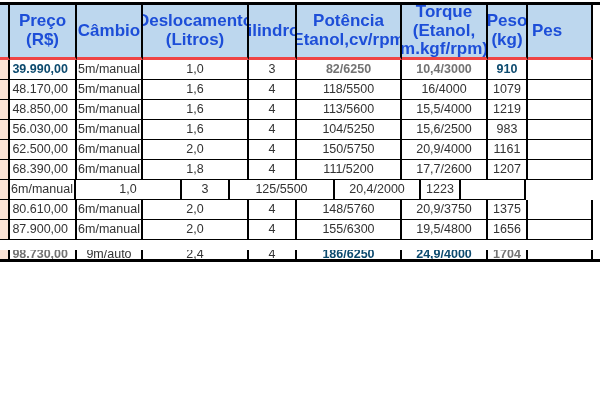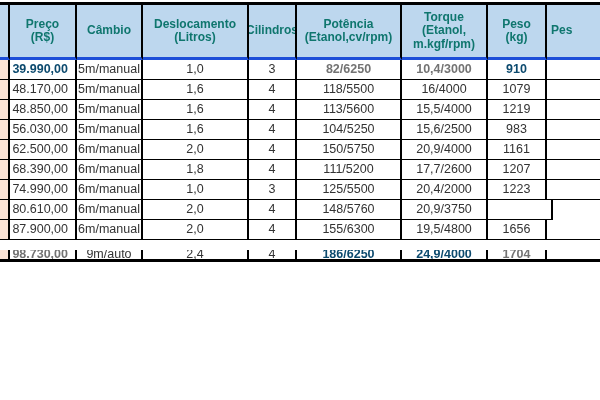--- a/index.html
+++ b/index.html
@@ -16,35 +16,35 @@
   .drow { height:20px; }
   .drow:last-child { height:19px; }
 
   .cell {
     border-right:2px solid #000;
     display:flex; align-items:center; justify-content:center;
     color:#333333; font-size:12.5px; line-height:1.1;
     overflow:hidden; white-space:pre-line; text-align:center;
   }
   .hcell {
-    background:#BDD7EE; color:#0f766e; font-weight:bold; font-size:12px;
-    border-bottom:3px solid #1d4ed8;
+    background:#BDD7EE; color:#1d4ed8; font-weight:bold; font-size:17px;
+    border-bottom:3px solid #ef4444;
   }
   .drow .cell { border-bottom:1px solid #000; background:#ffffff; }
   .drow:last-child .cell { border-bottom:none;margin-top:10px; }
 
   
   .c0 { width:10px; }
   .c1 { width:67px; }
   .c2 { width:66px; }
   .c3 { width:106px; }
   .c4 { width:48px; }
   .c5 { width:105px; }
   .c6 { width:86px; }
-  .c7 { width:59px; }
+  .c7 { width:40px; }
   .c8 { width:65px; justify-content:flex-start; padding-left:4px; text-align:left; }
 
   .drow .c0 { background:#FCE4D6; }           
   .drow .c1 { justify-content:flex-end; padding-right:7px; } 
 
   .hl-blue { color:#0c4a6e; font-weight:bold; }
   .hl-red  { color:#737373; font-weight:bold; }
 </style>
 </head>
 <body>
@@ -137,38 +137,38 @@
       <div class="cell c3">1,8</div>
       <div class="cell c4">4</div>
       <div class="cell c5">111/5200</div>
       <div class="cell c6">17,7/2600</div>
       <div class="cell c7">1207</div>
       <div class="cell c8"></div>
     </div>
 
     <div class="row drow">
       <div class="cell c0"></div>
-      <div class="cell c1">74.990,00</div>
       <div class="cell c2">6m/manual</div>
       <div class="cell c3">1,0</div>
       <div class="cell c4">3</div>
       <div class="cell c5">125/5500</div>
       <div class="cell c6">20,4/2000</div>
       <div class="cell c7">1223</div>
       <div class="cell c8"></div>
     </div>
 
     <div class="row drow">
       <div class="cell c0"></div>
       <div class="cell c1">80.610,00</div>
       <div class="cell c2">6m/manual</div>
       <div class="cell c3">2,0</div>
       <div class="cell c4">4</div>
       <div class="cell c5">148/5760</div>
       <div class="cell c6">20,9/3750</div>
+      <div class="cell c7">1375</div>
       <div class="cell c8"></div>
     </div>
 
     <div class="row drow">
       <div class="cell c0"></div>
       <div class="cell c1">87.900,00</div>
       <div class="cell c2">6m/manual</div>
       <div class="cell c3">2,0</div>
       <div class="cell c4">4</div>
       <div class="cell c5">155/6300</div>

